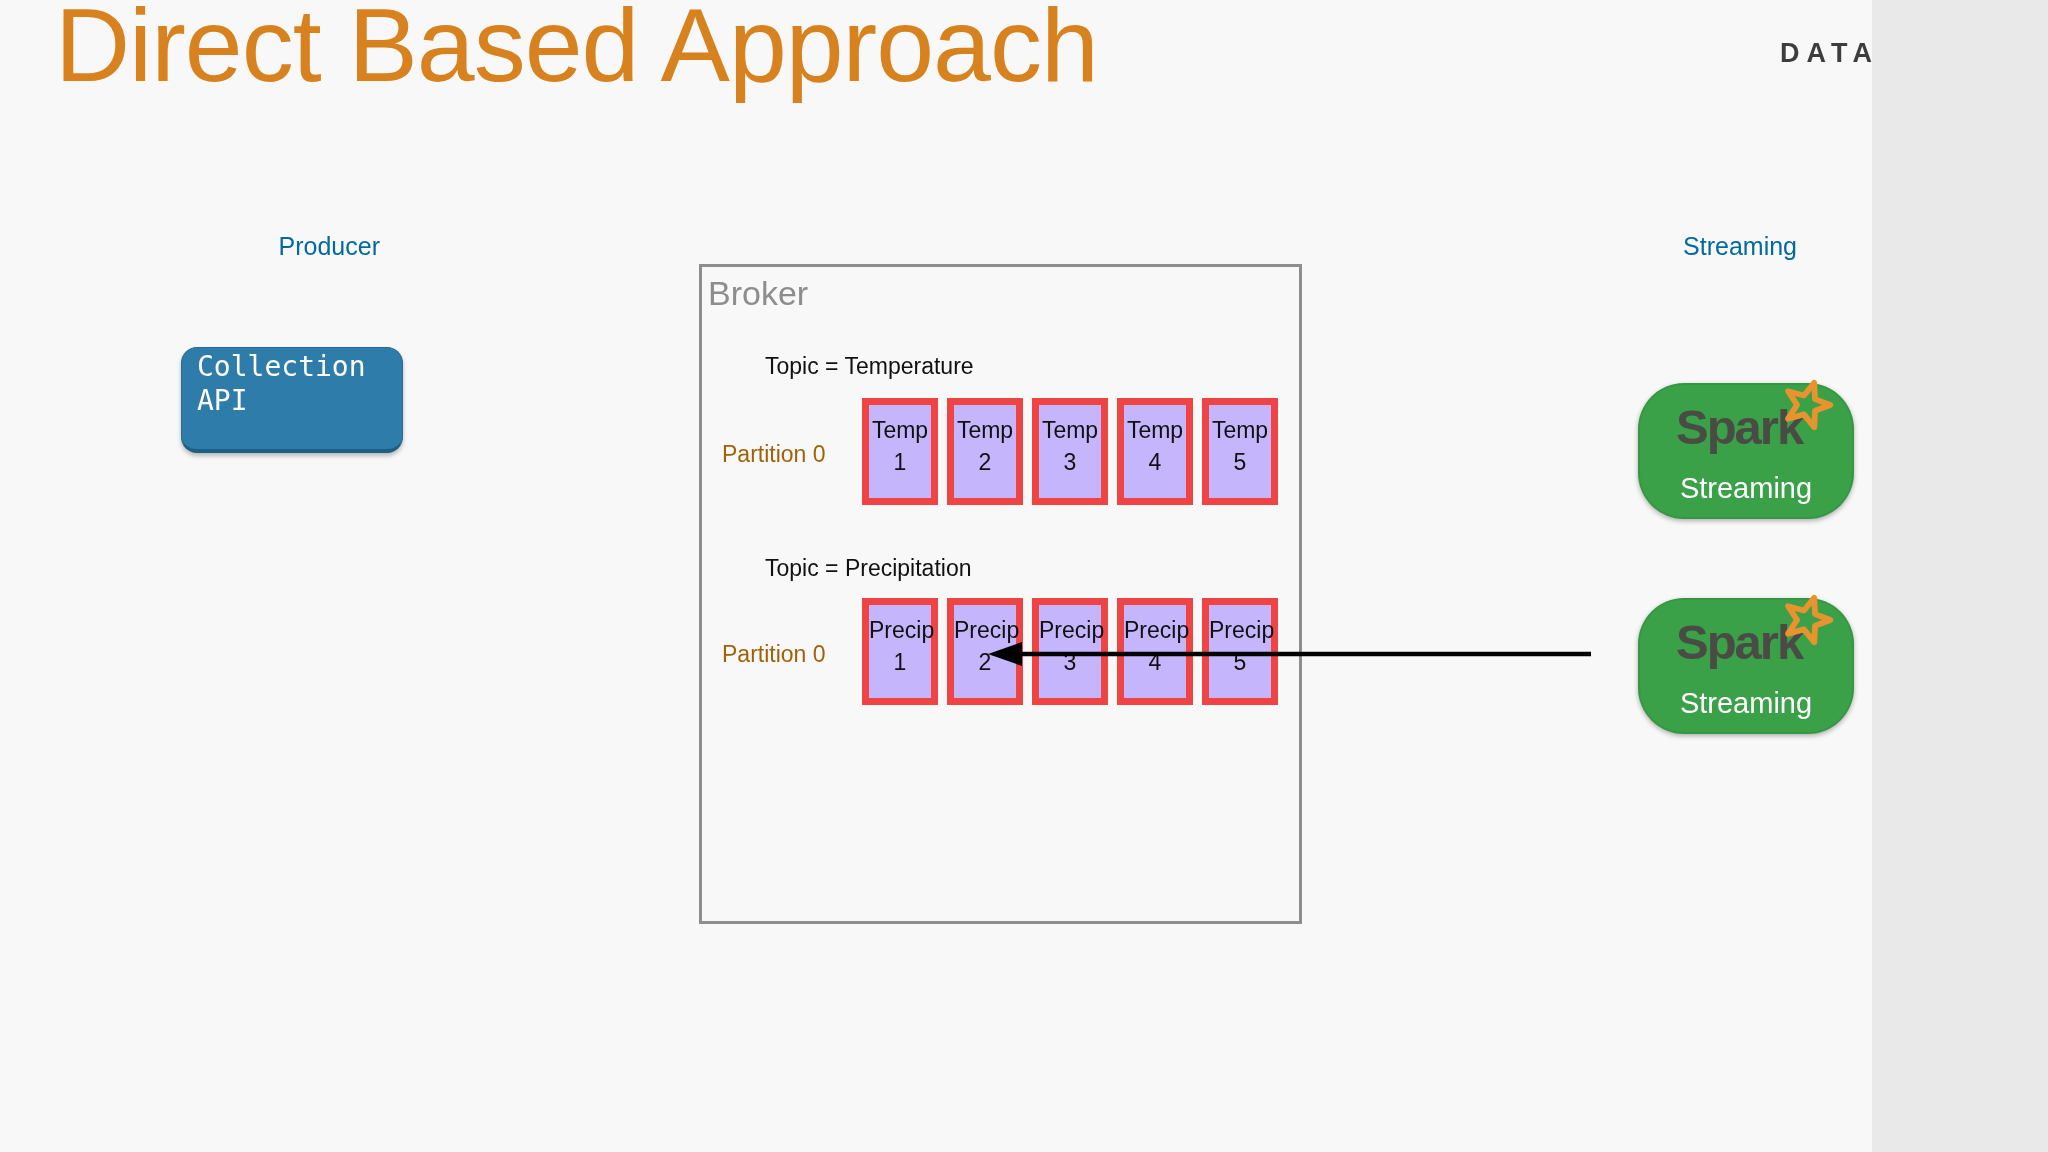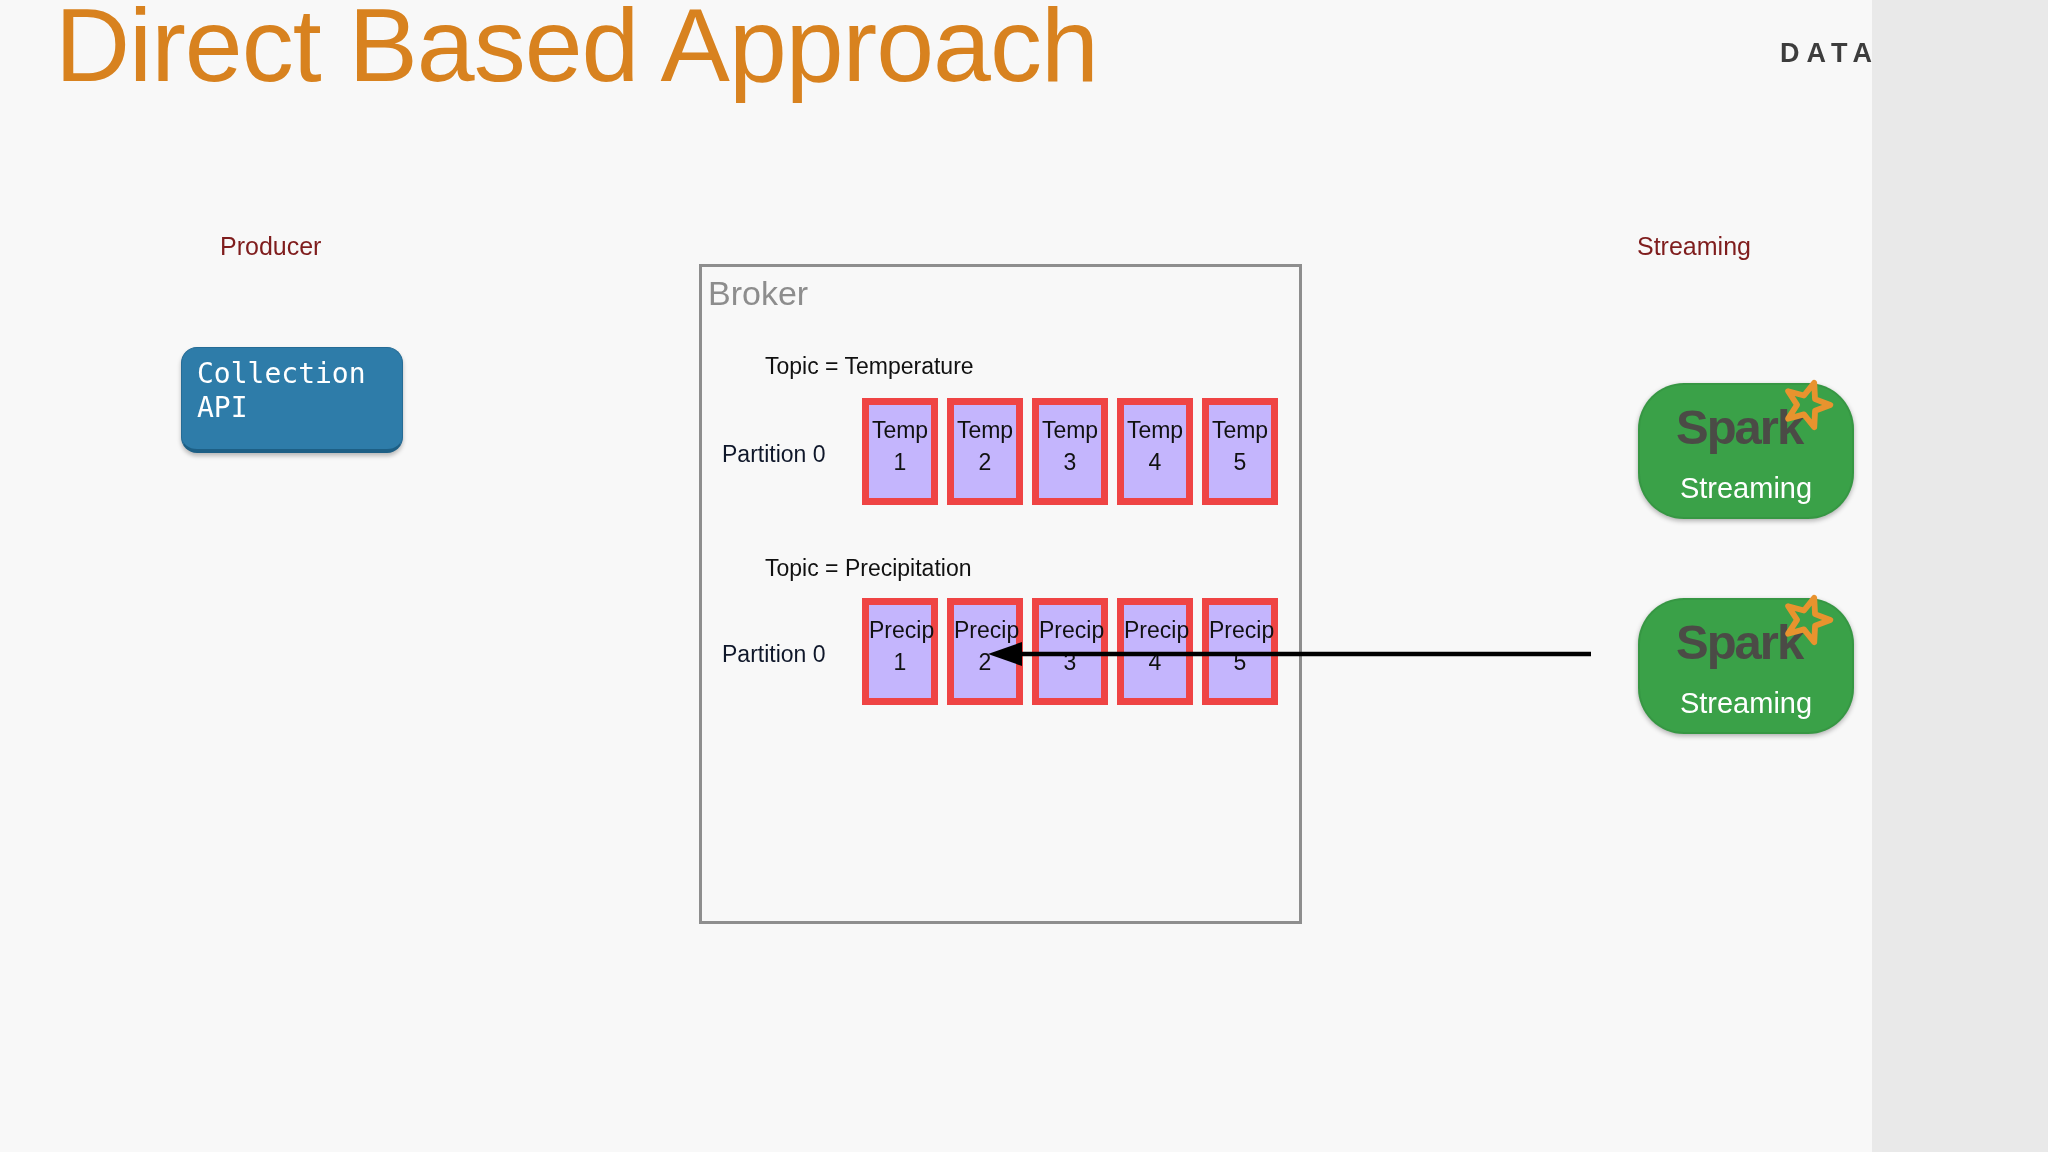--- a/index.html
+++ b/index.html
@@ -23,59 +23,59 @@
   .dsx-logo{position:absolute;left:1780px;top:40px;display:flex;align-items:center;}
   .dsx-text{
     font-size:27px;font-weight:700;letter-spacing:7px;
     color:#3d3d3d;line-height:1;
   }
   .dsx-dots{position:absolute;left:196px;top:-32px;}
 
   
   .col-label{
     position:absolute;top:232px;width:160px;
-    text-align:left;font-size:25px;color:#7f1d1d;
+    text-align:right;font-size:25px;color:#0369a1;
   }
   #producer-label{left:220px;}
   #consumer-label{left:1637px;}
 
   
   .collection-box{
     position:absolute;left:181px;top:347px;
     width:222px;height:106px;box-sizing:border-box;
     background:#2e7ca9;
     border:1px solid #266c96;
     border-bottom:4px solid #1d5f85;
     border-radius:16px;
     box-shadow:0 3px 4px rgba(0,0,0,0.25);
     color:#ffffff;
     font-family:"DejaVu Sans Mono", monospace;
     font-size:28px;line-height:34px;
-    padding:9px 0 0 15px;
+    padding:2px 0 0 15px;
   }
 
   
   .broker-box{
     position:absolute;left:699px;top:264px;
     width:603px;height:660px;box-sizing:border-box;
     border:3px solid #8e8e8e;background:#f8f8f8;
   }
   .broker-label{
     position:absolute;left:708px;top:274px;
     font-size:34px;color:#8d8d8d;
   }
   .topic-label{
     position:absolute;left:765px;
     font-size:23px;color:#111;white-space:nowrap;
   }
   #topic-temperature{top:353px;}
   #topic-precipitation{top:555px;}
   .partition-label{
     position:absolute;left:722px;
-    font-size:23px;color:#0f172a;white-space:nowrap;
+    font-size:23px;color:#a16207;white-space:nowrap;
   }
   #partition-temp{top:441px;}
   #partition-precip{top:641px;}
 
   .msg-box{
     position:absolute;width:76px;height:107px;box-sizing:border-box;
     border:7px solid #ef4444;background:#c4b5fd;
     text-align:center;font-size:23px;line-height:32px;
     padding-top:9px;color:#111;margin-left:24px;
   }

